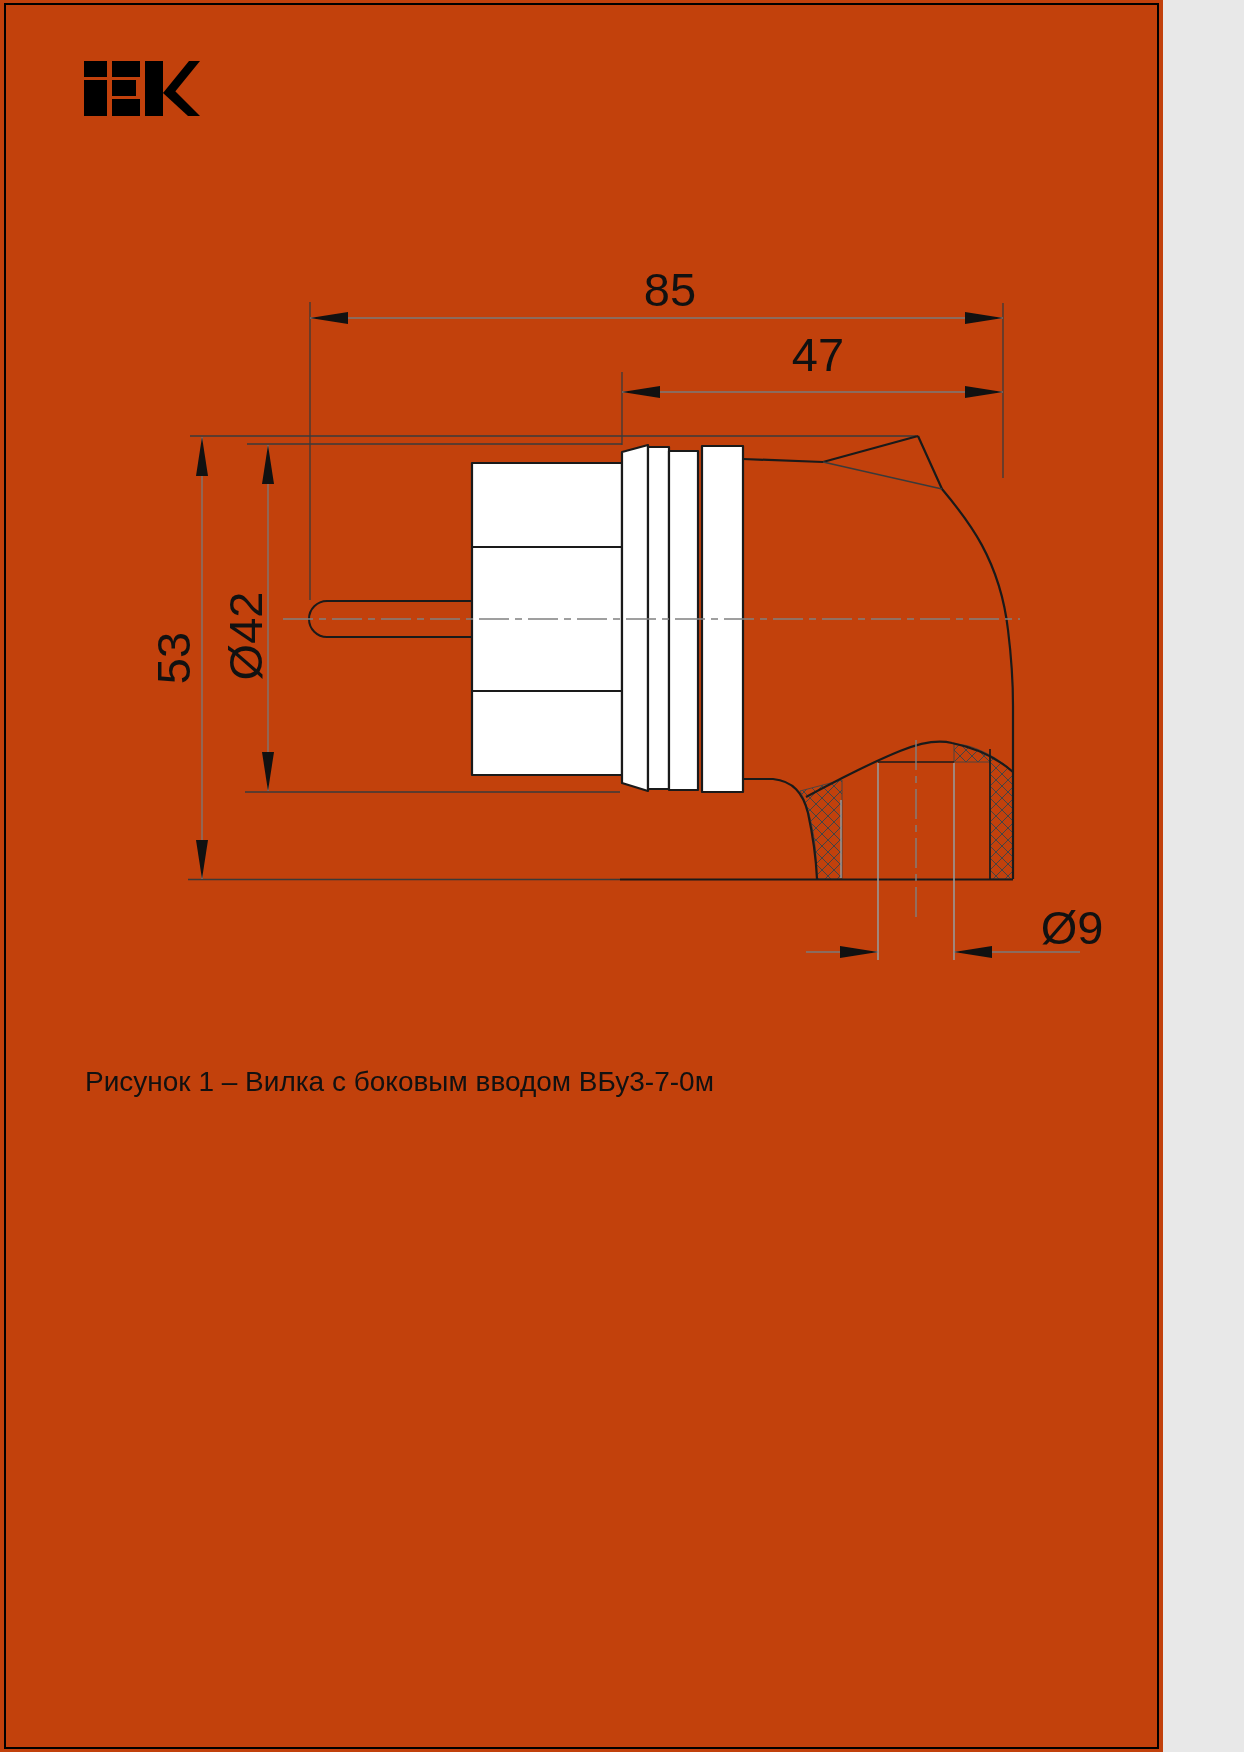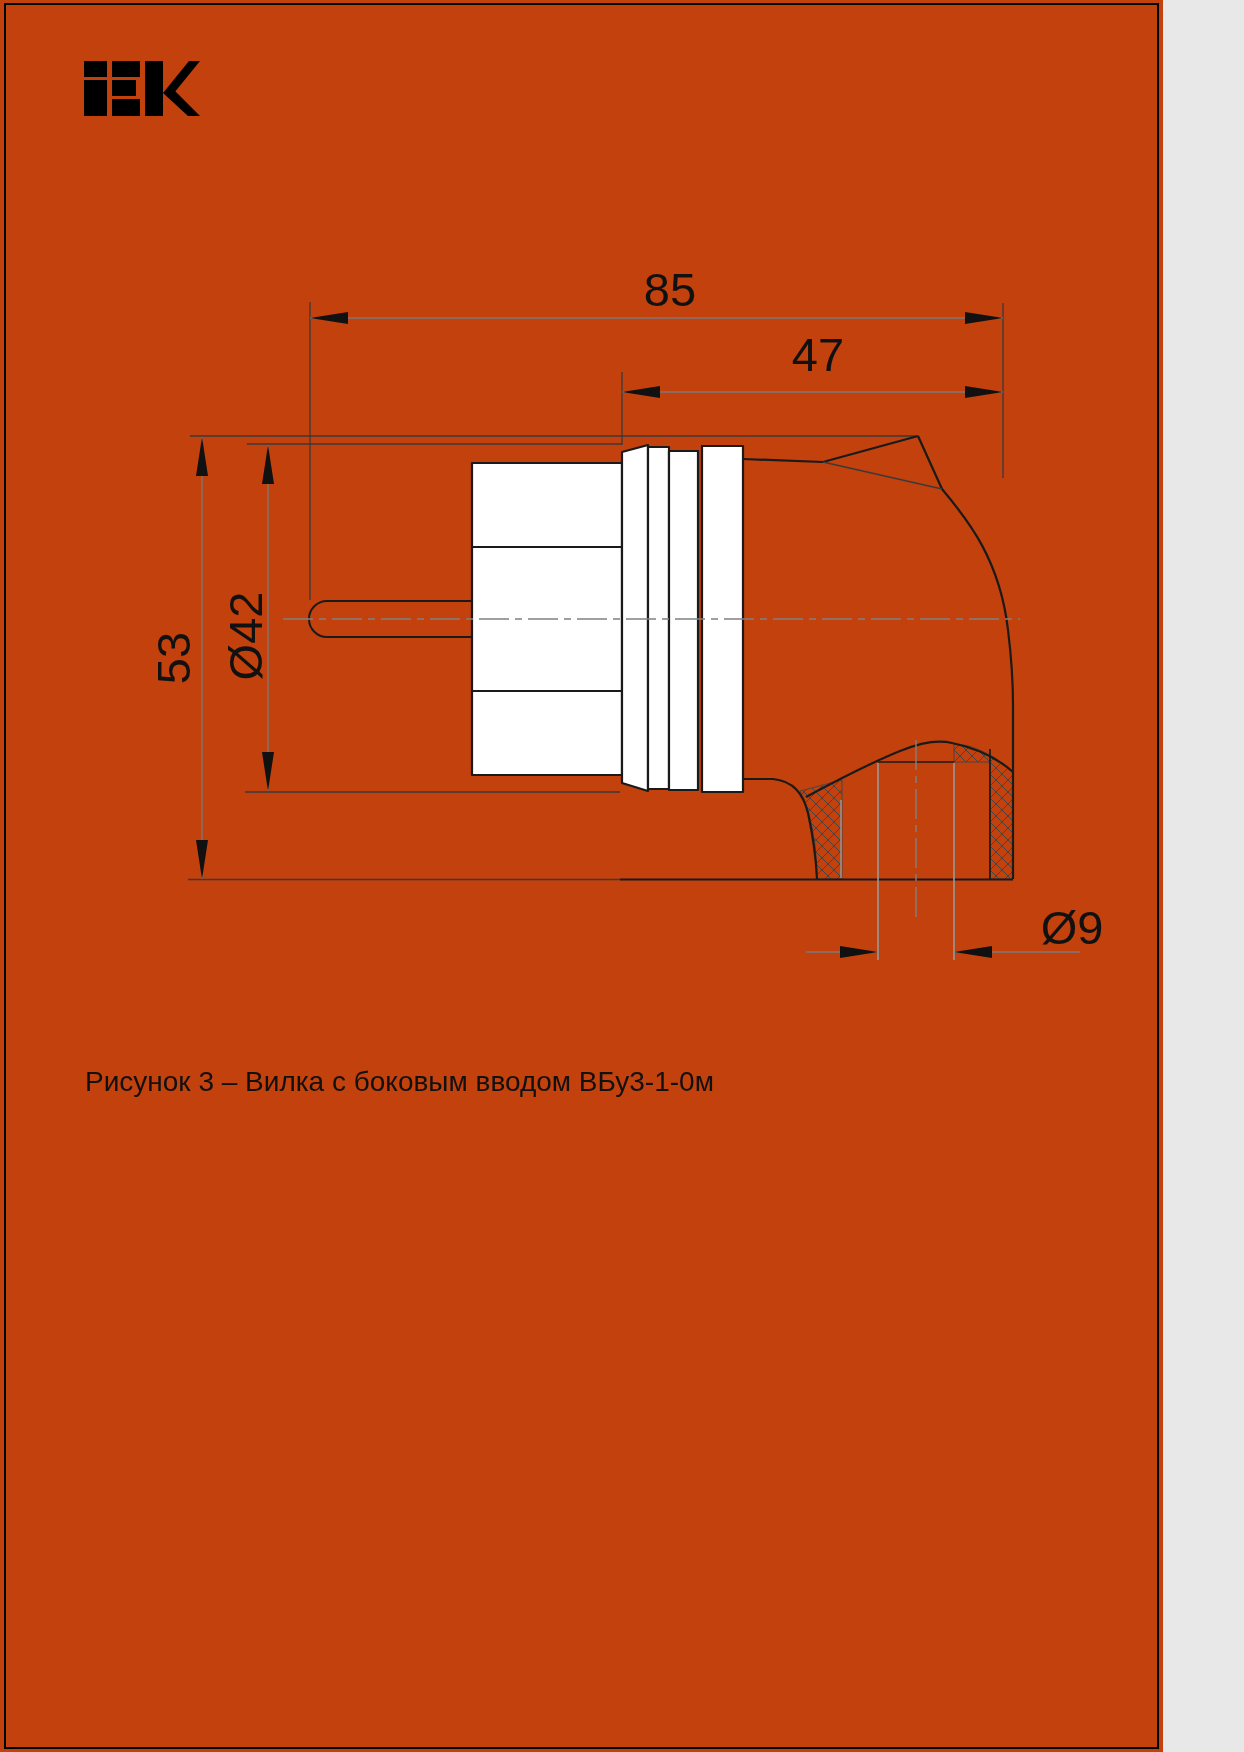--- a/index.html
+++ b/index.html
@@ -140,15 +140,15 @@
 
     <g>
       <text class="dim-text" x="670" y="306" text-anchor="middle">85</text>
       <text class="dim-text" x="818" y="371" text-anchor="middle">47</text>
       <text class="dim-text" x="190" y="658" text-anchor="middle" transform="rotate(-90 190 658)">53</text>
       <text class="dim-text" x="262" y="636" text-anchor="middle" transform="rotate(-90 262 636)">Ø42</text>
       <text class="dim-text" x="1072" y="944" text-anchor="middle">Ø9</text>
     </g>
   </svg>
 
-  <div class="caption">Рисунок 3 – Вилка с боковым вводом ВБу3-1-0м</div>
+  <div class="caption">Рисунок 1 – Вилка с боковым вводом ВБу3-7-0м</div>
 
 </div>
 
 </body></html>

